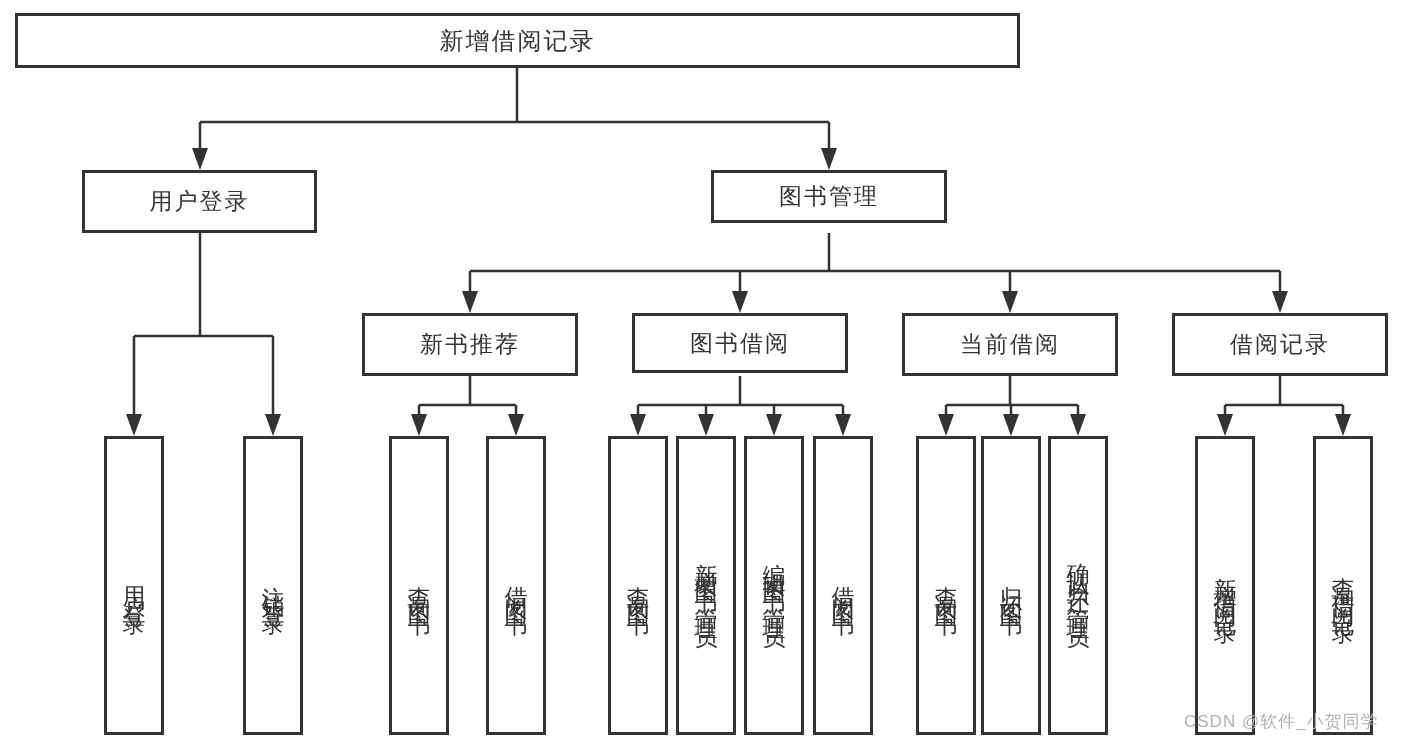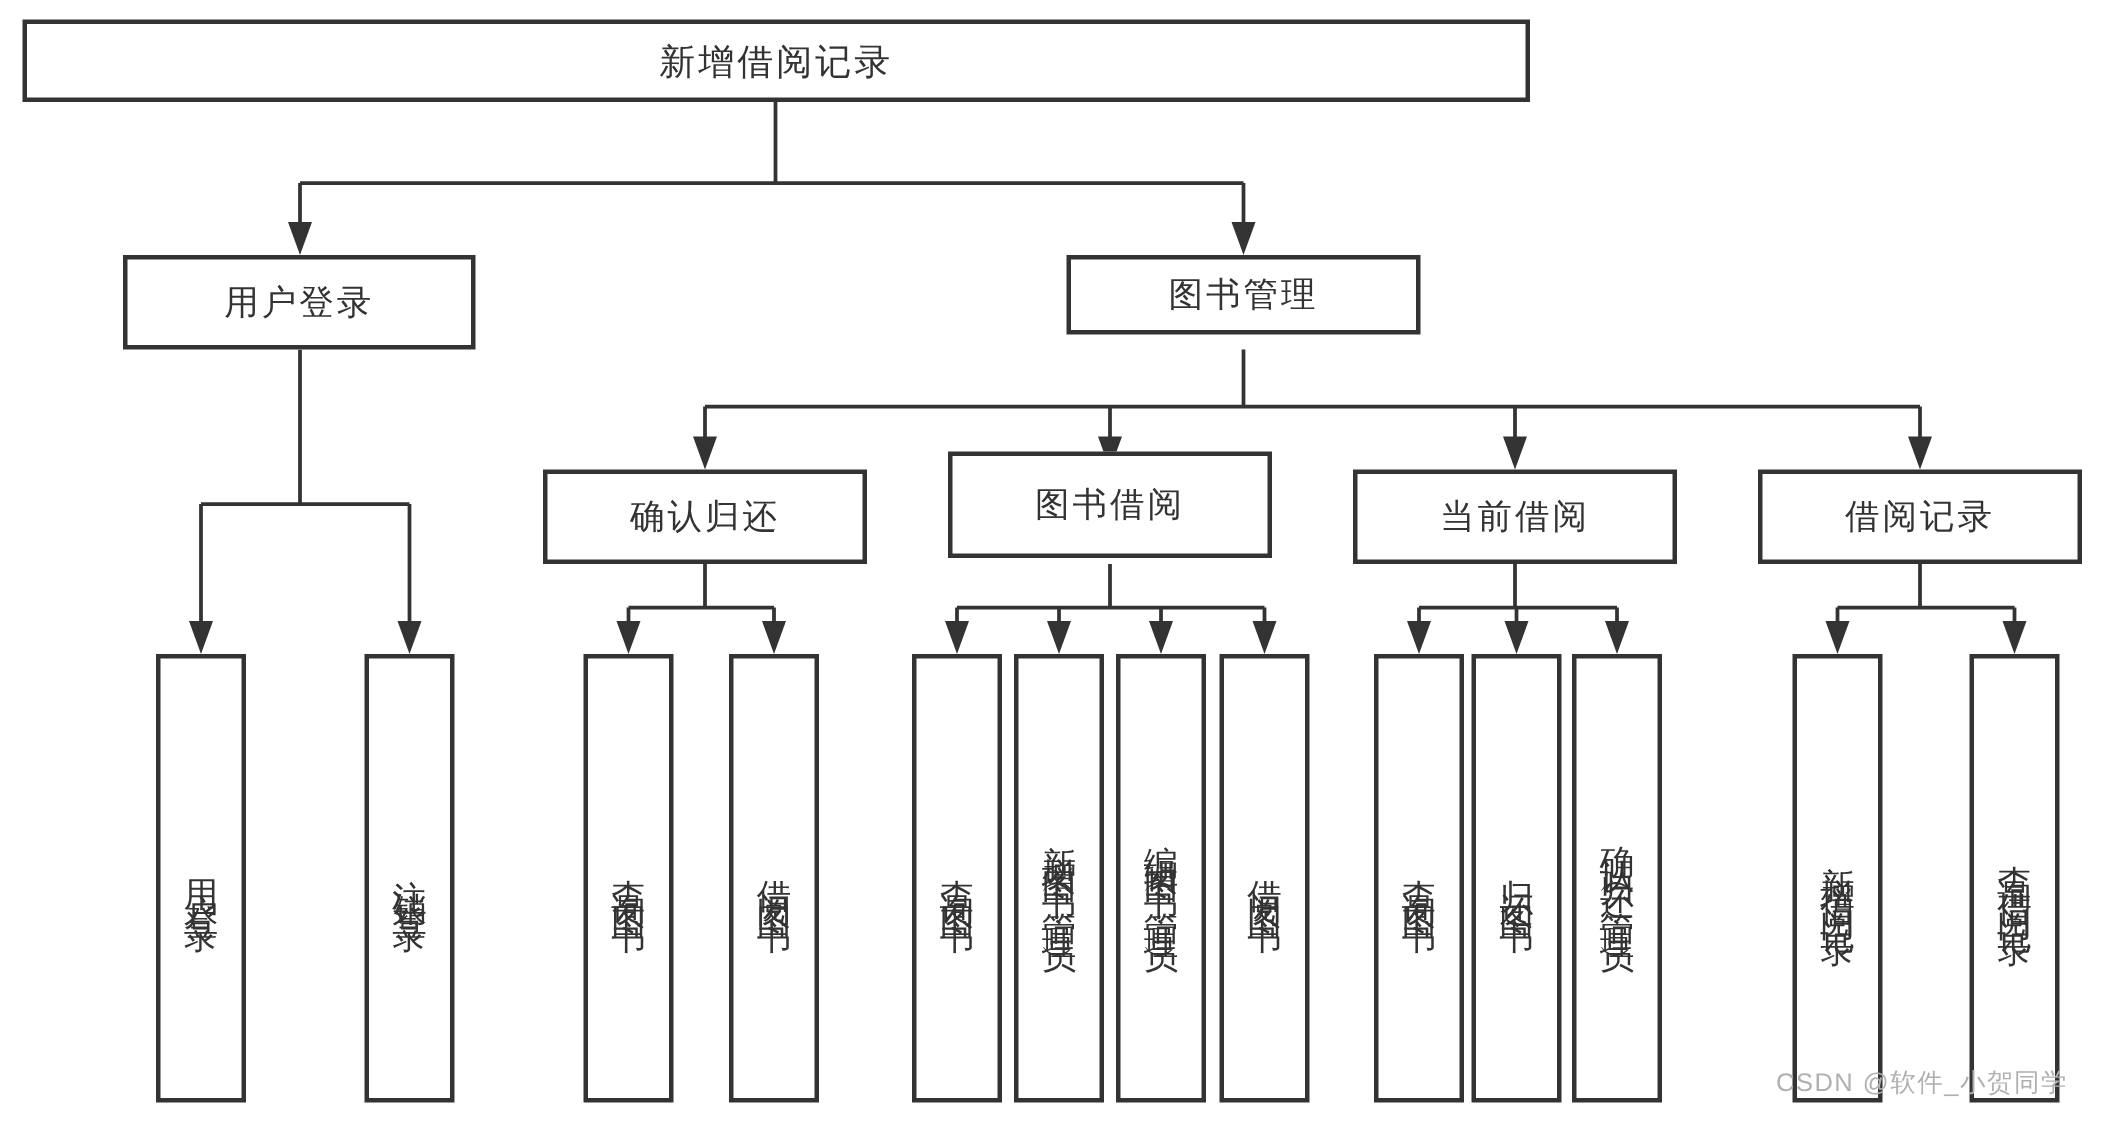--- a/index.html
+++ b/index.html
@@ -117,23 +117,23 @@
   </div>
 
   <div class="box h-box" style="left:82px; top:170px; width:235px; height:63px;">
     <span>用户登录</span>
   </div>
   <div class="box h-box" style="left:711px; top:170px; width:236px; height:53px;">
     <span>图书管理</span>
   </div>
 
   <div class="box h-box" style="left:362px; top:313px; width:216px; height:63px;">
-    <span>确认归还</span>
+    <span>新书推荐</span>
   </div>
-  <div class="box h-box" style="left:632px; top:301px; width:216px; height:71px;">
+  <div class="box h-box" style="left:632px; top:313px; width:216px; height:60px;">
     <span>图书借阅</span>
   </div>
   <div class="box h-box" style="left:902px; top:313px; width:216px; height:63px;">
     <span>当前借阅</span>
   </div>
   <div class="box h-box" style="left:1172px; top:313px; width:216px; height:63px;">
     <span>借阅记录</span>
   </div>
 
   <div class="box v-box" style="left:104px; top:436px; width:60px; height:299px;">

